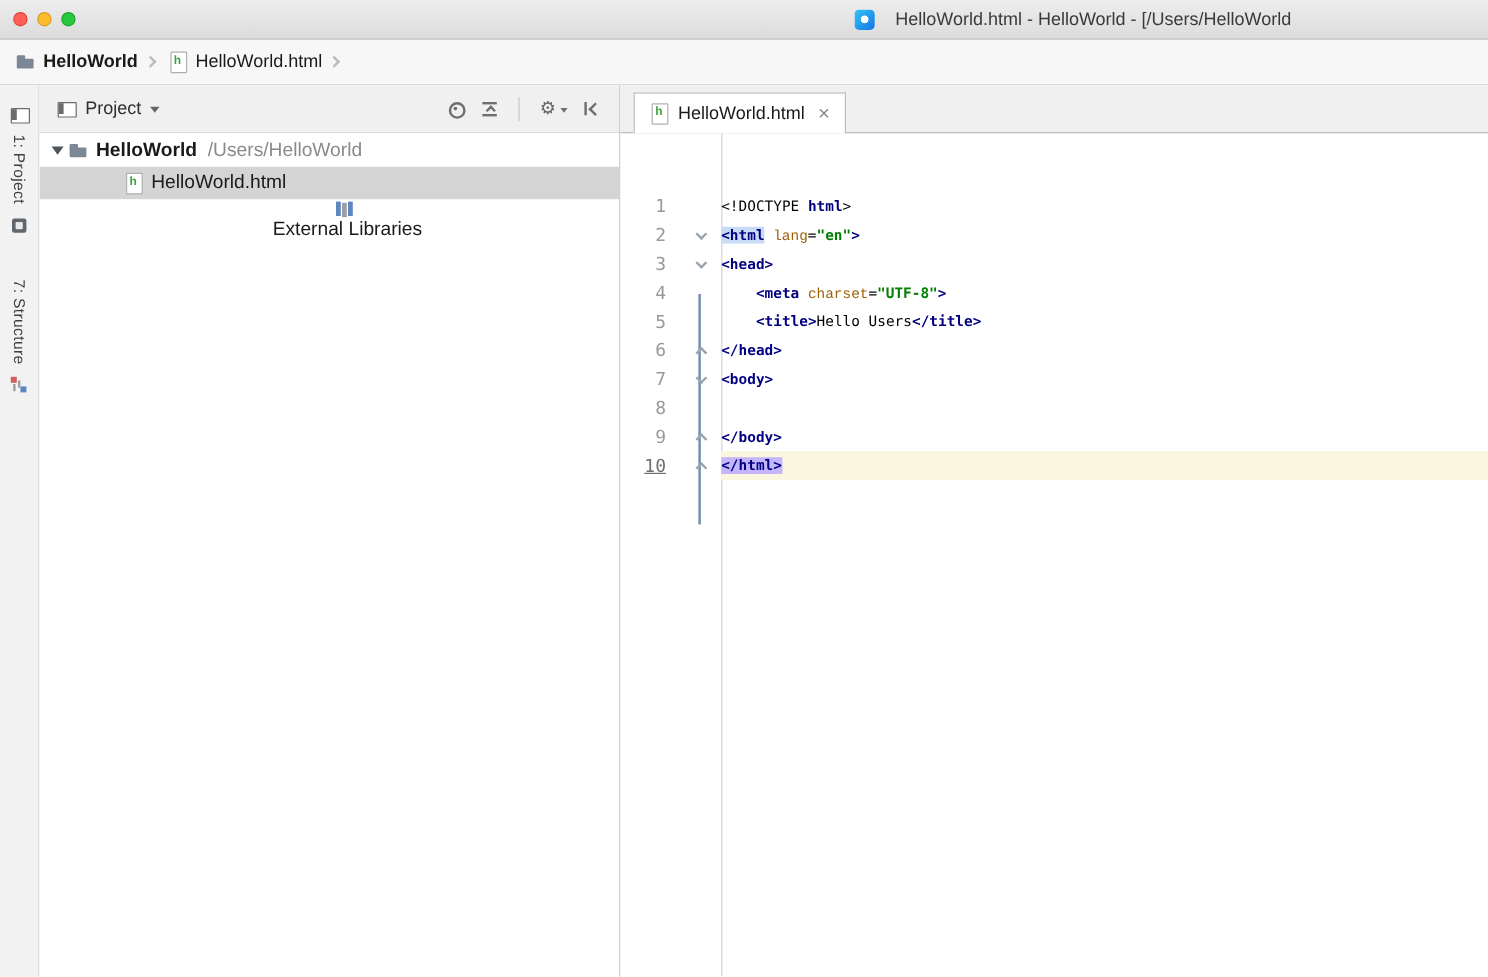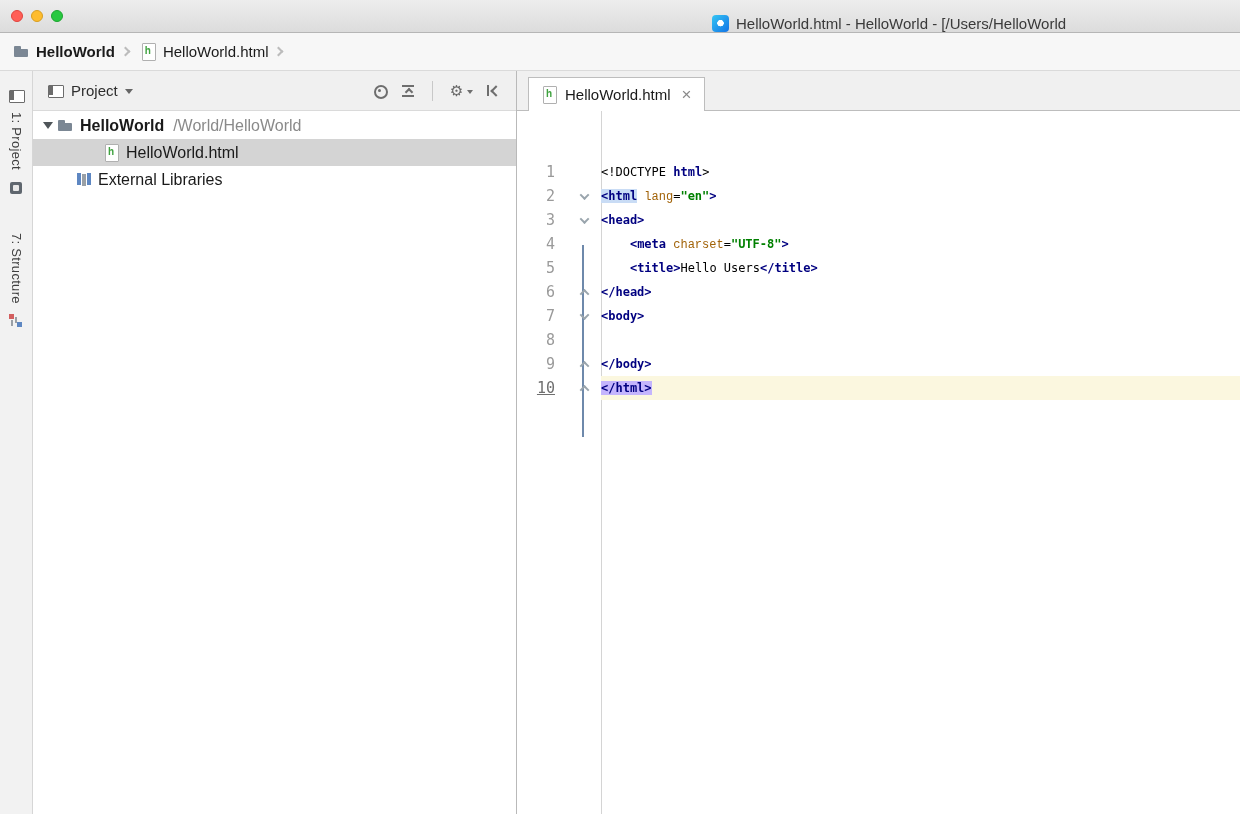--- a/index.html
+++ b/index.html
@@ -18,21 +18,21 @@
     border-bottom:1px solid #b6b6b6;
     display:flex; align-items:center;
   }
   .traffic { position:absolute; left:11px; top:0; height:100%; display:flex; align-items:center; gap:8px; }
   .tl { width:12px; height:12px; border-radius:50%; }
   .tl-close { background:#ff5f57; border:1px solid #e0443e; }
   .tl-min   { background:#febc2e; border:1px solid #d79e22; }
   .tl-zoom  { background:#28c840; border:1px solid #1da52f; }
   .title-wrap {
     position:absolute; left:712px; top:0; height:100%; right:0;
-    display:flex; align-items:flex-end; gap:7px; overflow:hidden; white-space:nowrap;
+    display:flex; align-items:center; gap:17px; overflow:hidden; white-space:nowrap;
   }
   .title-text { font-size:15px; color:#3a3a3a; }
 
   
   .navbar {
     height:38px; flex:none; background:#f7f7f7; border-bottom:1px solid #dadada;
     display:flex; align-items:center; padding-left:13px;
   }
   .nav-item { display:inline-flex; align-items:center; gap:6px; font-size:15px; cursor:default; }
   .nav-label.b { font-weight:bold; }
@@ -74,21 +74,21 @@
   .tb-btn { display:inline-flex; align-items:center; gap:2px; cursor:default; }
   .toolbar-sep { width:1px; height:20px; background:#c8c8c8; margin:0 3px; }
   .mini-chev {
     width:0; height:0; border-left:3px solid transparent; border-right:3px solid transparent;
     border-top:4px solid #6e6e6e; display:inline-block; margin-top:3px;
   }
 
   .tree { flex:1; background:#fff; padding-top:1px; overflow:hidden; }
   .tree-row { height:27px; display:flex; align-items:center; font-size:16px; }
   .tree-row.sel { background:#d4d4d4; }
-  .ind0 { padding-left:6px; } .ind1 { padding-left:24px; } .ind2 { padding-left:52px; }
+  .ind0 { padding-left:6px; } .ind1 { padding-left:24px;flex-direction:column; } .ind2 { padding-left:52px; }
   .tree-arrow { width:18px; flex:none; display:inline-flex; align-items:center; justify-content:center; }
   .arr-down::before {
     content:""; border-left:5px solid transparent; border-right:5px solid transparent;
     border-top:7px solid #4f5559;
   }
   .tree-label { margin-left:6px; }
   .tree-label.b { font-weight:bold; }
   .tree-suffix { margin-left:9px; color:#8a8a8a; }
 
   
@@ -246,21 +246,21 @@
             <span class="tb-btn">
               <span class="ic ic-hide"></span>
             </span>
           </div>
       </div>
       <div class="tree">
           <div class="tree-row ind0">
             <span class="tree-arrow arr-down"></span>
             <span class="ic ic-folder"></span>
             <span class="tree-label b">HelloWorld</span>
-            <span class="tree-suffix">/World/HelloWorld</span>
+            <span class="tree-suffix">/Users/HelloWorld</span>
           </div>
           <div class="tree-row ind2 sel">
             <span class="tree-arrow"></span>
             <span class="ic ic-html"></span>
             <span class="tree-label">HelloWorld.html</span>
           </div>
           <div class="tree-row ind1">
             <span class="tree-arrow"></span>
             <span class="ic ic-library"></span>
             <span class="tree-label">External Libraries</span>

